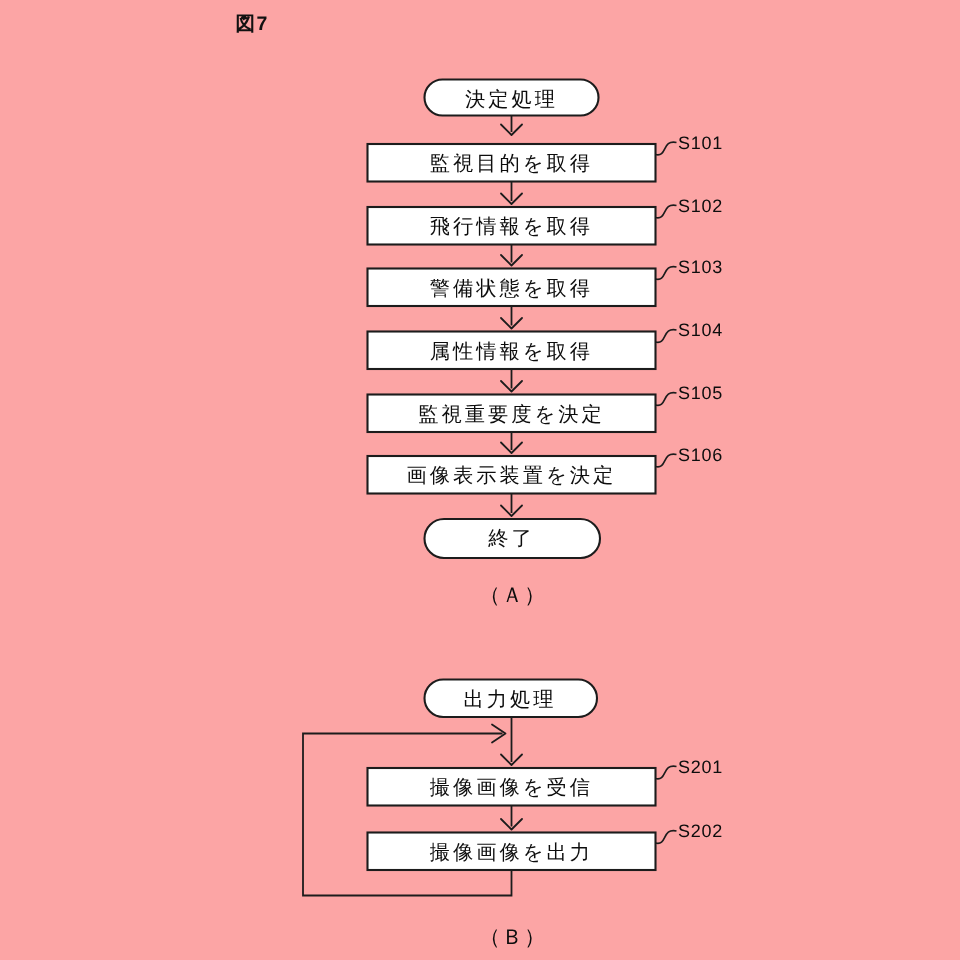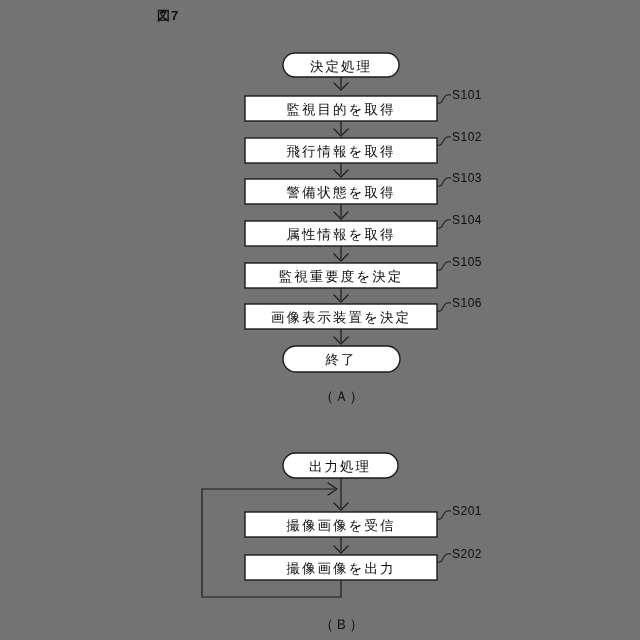--- a/index.html
+++ b/index.html
@@ -7,21 +7,21 @@
     padding: 0;
     background: #ffffff;
     width: 640px;
     height: 640px;
     font-family: "Liberation Sans", "DejaVu Sans", sans-serif;
   }
   #stage {
     position: relative;
     width: 640px;
     height: 640px;
-    background: #737373;
+    background: #fca5a5;
     overflow: hidden;
   }
   svg { display: block; }
 
   .fig-title {
     font-size: 13px;
     font-weight: bold;
     fill: #111111;
     letter-spacing: 1px;
   }

